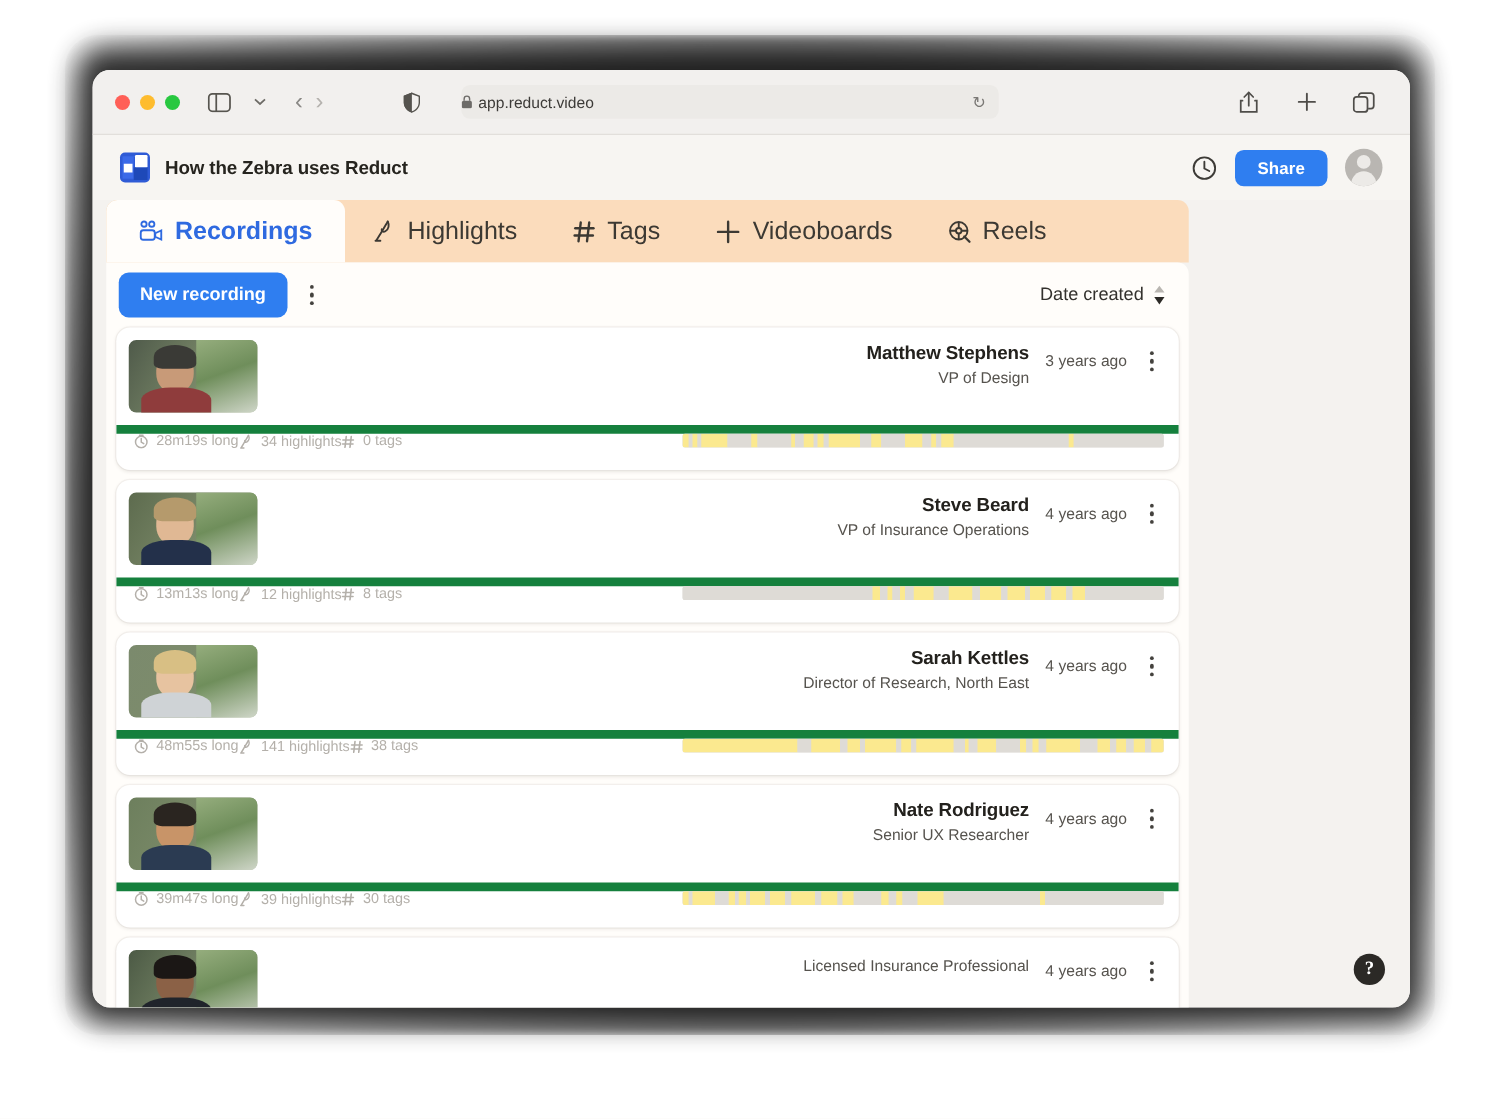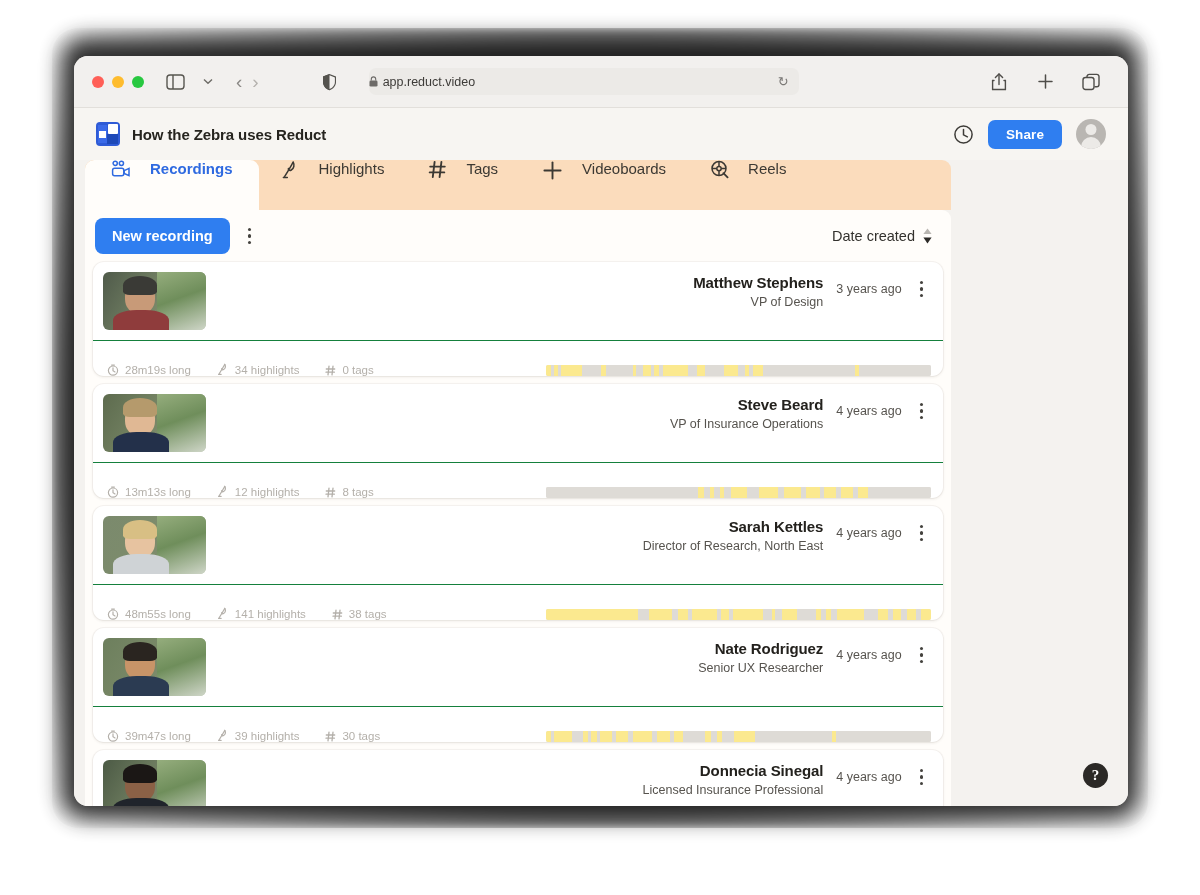--- a/index.html
+++ b/index.html
@@ -192,24 +192,24 @@
     width: 866px; height: 50px;
     background: #fbdcbc;
     border-radius: 9px 9px 0 0;
     display: flex;
     align-items: flex-end;
     overflow: hidden;
   }
   .tab {
     height: 50px;
     display: flex;
-    align-items: flex-start;
-    gap: 19px;
+    align-items: center;
+    gap: 9px;
     padding: 0 22px;
-    font-size: 15px;
+    font-size: 20px;
     color: #3c3933;
     cursor: pointer;
     white-space: nowrap;
   }
   .tab.active {
     background: #fffdfa;
     color: #2f6ae0;
     font-weight: 700;
     border-radius: 9px 9px 0 0;
     padding: 0 26px;
@@ -307,25 +307,24 @@
     color: #56534e;
     margin-top: 4px;
   }
   .card-right {
     display: flex; align-items: center; gap: 10px; padding-top: 3px;
   }
   .age { font-size: 12.5px; color: #57544f; white-space: nowrap; }
 
   .card-bottom {
     display: flex;
-    align-items: flex-end;
+    align-items: flex-start;
     padding: 0 12px 0 14px;
     height: 36px;
-    border-top: 1px solid #15803d;
-    gap: 26px;
+    border-top: 7px solid #15803d;
   }
   .stat {
     display: flex; align-items: center; gap: 6px;
     font-size: 11.5px;
     color: #b4b0aa;
     white-space: nowrap;
   }
   .stat .si { display: flex; align-items: center; color: #b4b0aa; }
 
   .timeline {
@@ -872,21 +871,20 @@
           </div>
           <div class="card">
     <div class="card-top">
       <div class="thumb" style="background:linear-gradient(120deg,#4c5a45 0%,#7d8c6b 60%,#b9c4ab 100%)">
         <span class="bg-right"></span>
         <span class="head" style="left:22px;top:8px;width:30px;height:34px;background:#8b6146"></span>
         <span class="head" style="left:20px;top:4px;width:34px;height:19px;background:#1b1715;border-radius:50% 50% 20% 20%"></span>
         <span class="body" style="left:10px;top:38px;width:56px;height:24px;background:#20242b"></span>
       </div>
       <div class="meta">
-        <div class="name">Donnecia Sinegal</div>
         <div class="role">Licensed Insurance Professional</div>
       </div>
       <div class="card-right">
         <span class="age">4 years ago</span>
         <span class="kebab">
                   <i></i>
                   <i></i>
                   <i></i>
                 </span>
       </div>

